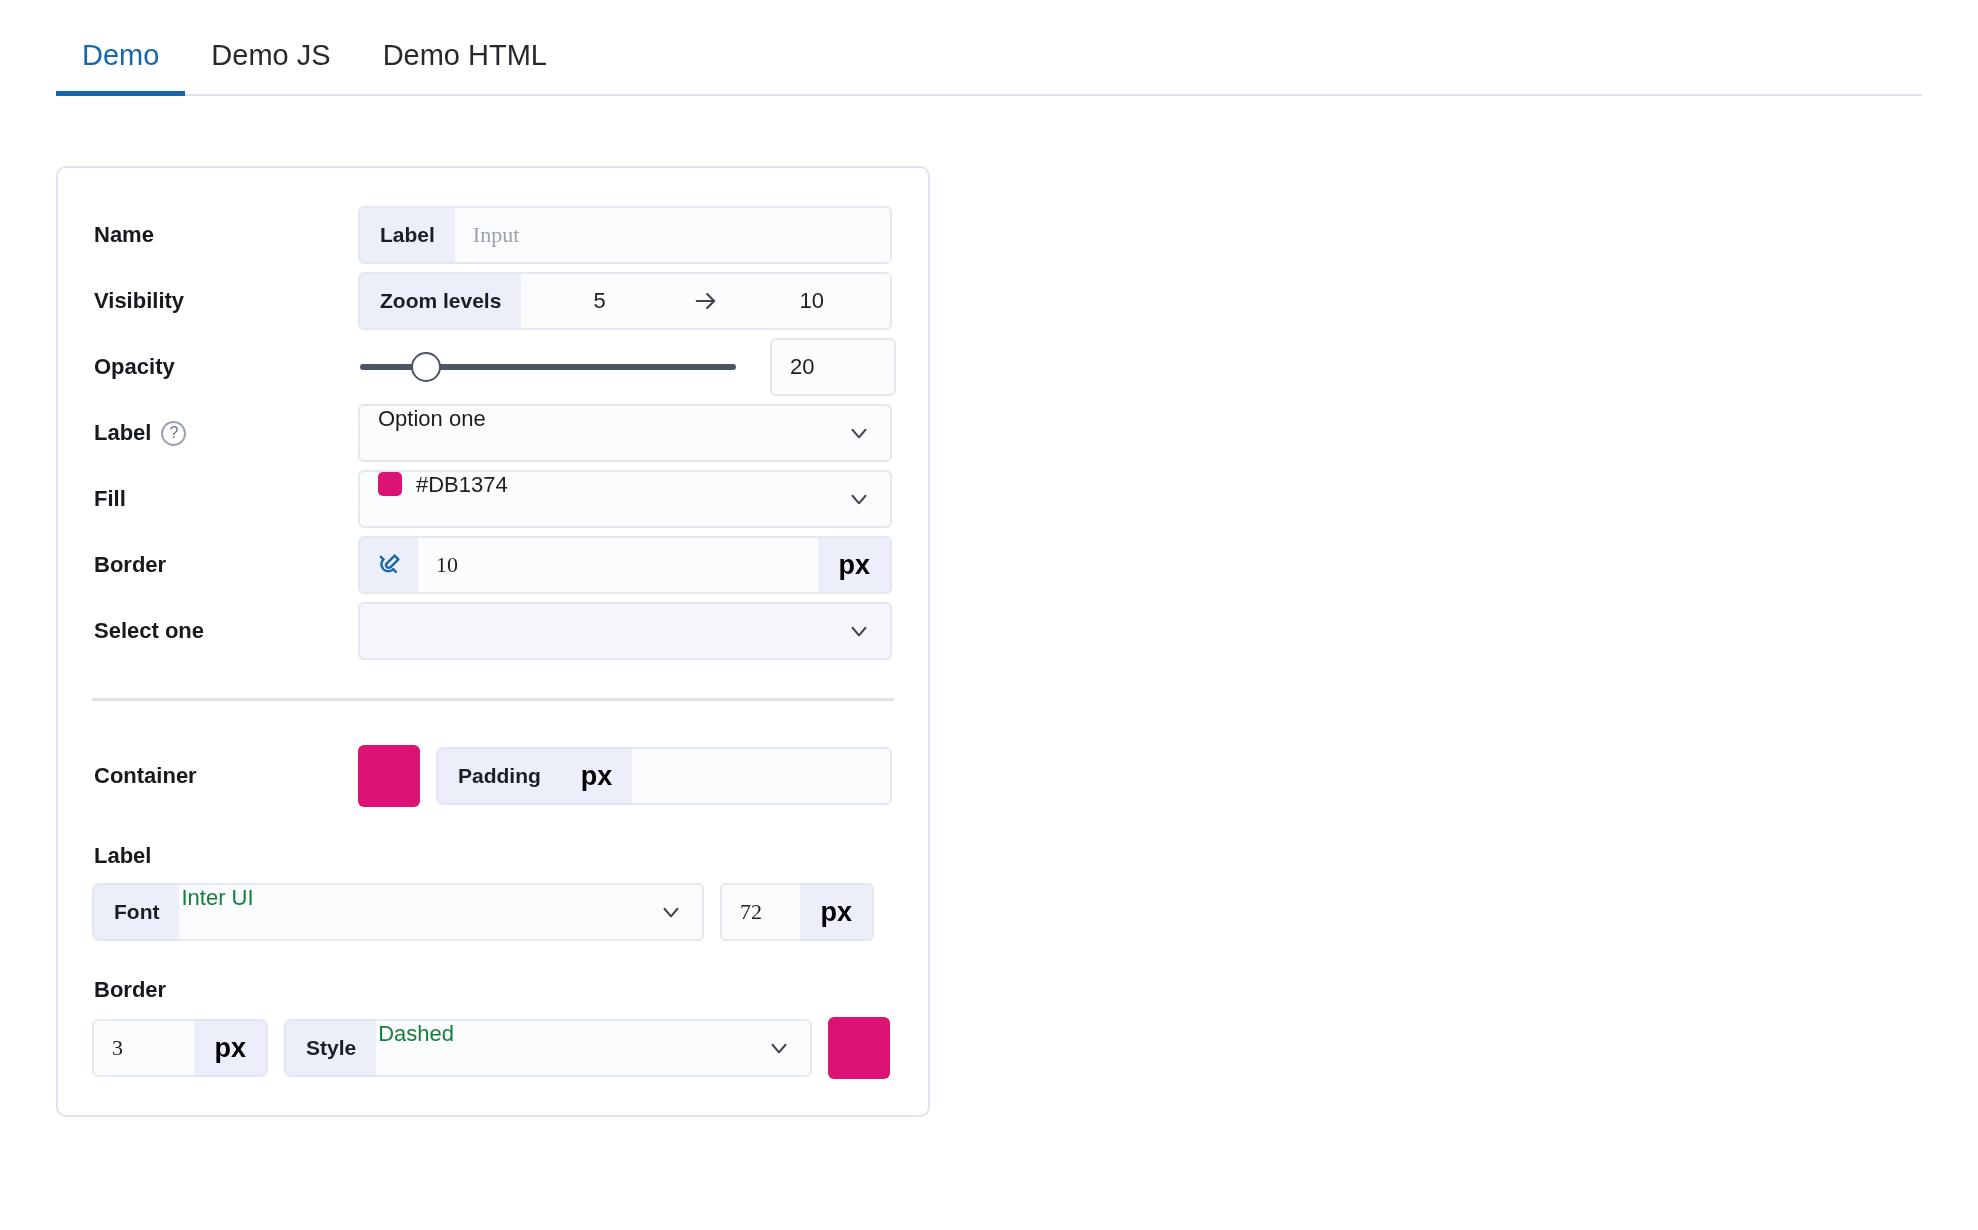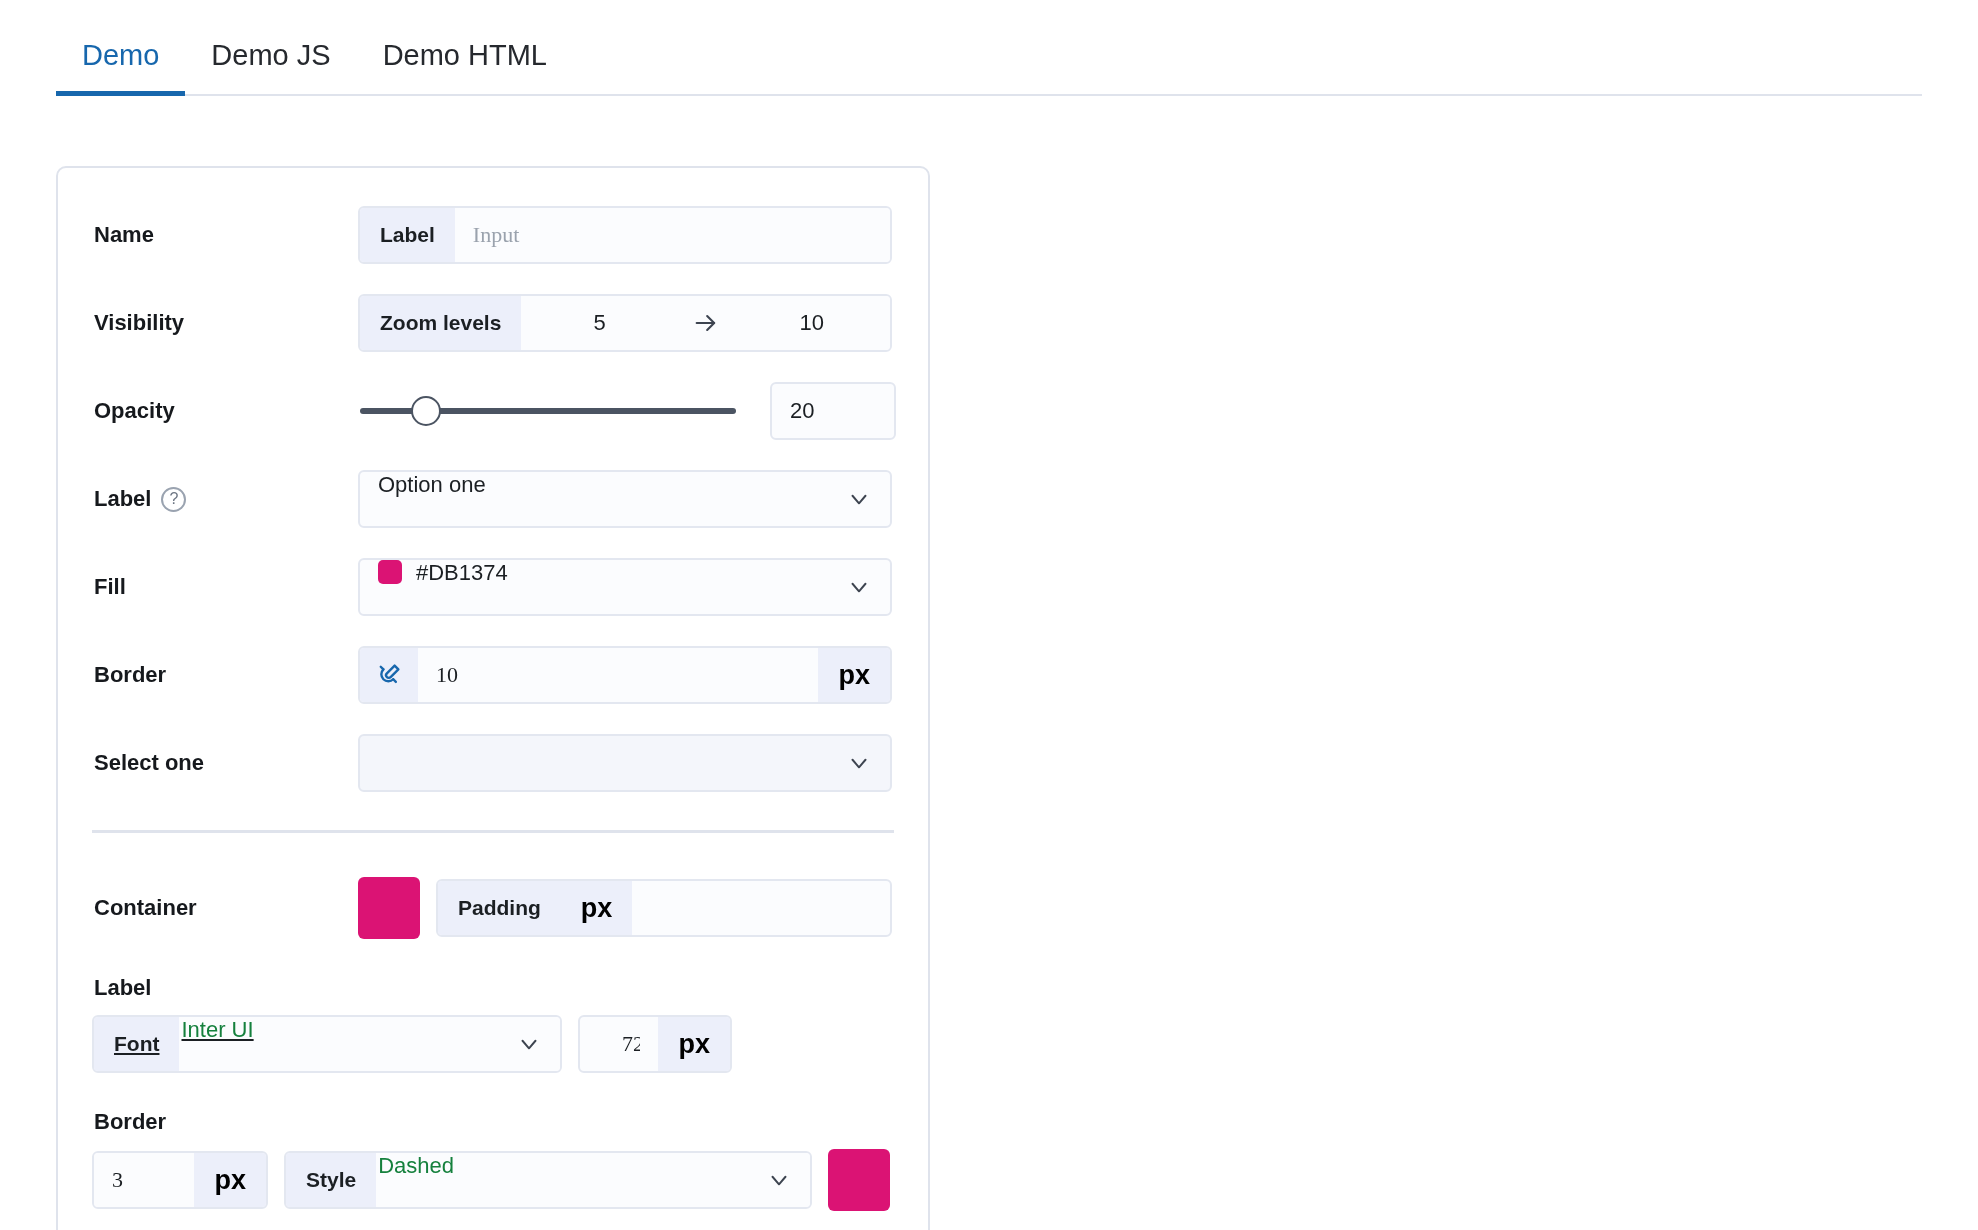--- a/index.html
+++ b/index.html
@@ -58,21 +58,21 @@
     background: #ffffff;
     border: 2px solid #dfe3ec;
     border-radius: 10px;
     padding: 38px 34px 36px 34px;
   }
 
   .row {
     display: flex;
     align-items: center;
     min-height: 58px;
-    margin-bottom: 30px;
+    margin-bottom: 8px;
   }
   .row:last-child { margin-bottom: 0; }
 
   .row-label {
     width: 266px;
     flex: 0 0 266px;
     font-size: 22px;
     font-weight: bold;
     color: #16191d;
     display: flex;
@@ -271,34 +271,34 @@
     font-size: 22px;
     font-weight: bold;
     color: #16191d;
     margin: 0 0 14px 2px;
   }
   .stack-row {
     display: flex;
     align-items: center;
     gap: 16px;
   }
-  .font-field { width: 470px; text-decoration: underline; }
+  .font-field { width: 612px; }
   .font-select {
     position: relative;
     flex: 1 1 auto;
     background: #fbfcfe;
     display: flex;
     align-items: flex-start;
     padding: 0 54px 0 2px;
     font-size: 22px;
     color: #15803d;
     cursor: pointer;
     min-width: 0;
   }
-  .size-field { width: 154px; padding-left: 24px; }
+  .size-field { width: 154px; }
   .w-border-num { width: 176px; }
   .style-field { width: 528px; }
   .mb-36 { margin-bottom: 36px; }
 </style>
 </head>
 <body>
 
 <div class="tabbar">
   <button class="tab active">Demo</button>
   <button class="tab">Demo JS</button>

